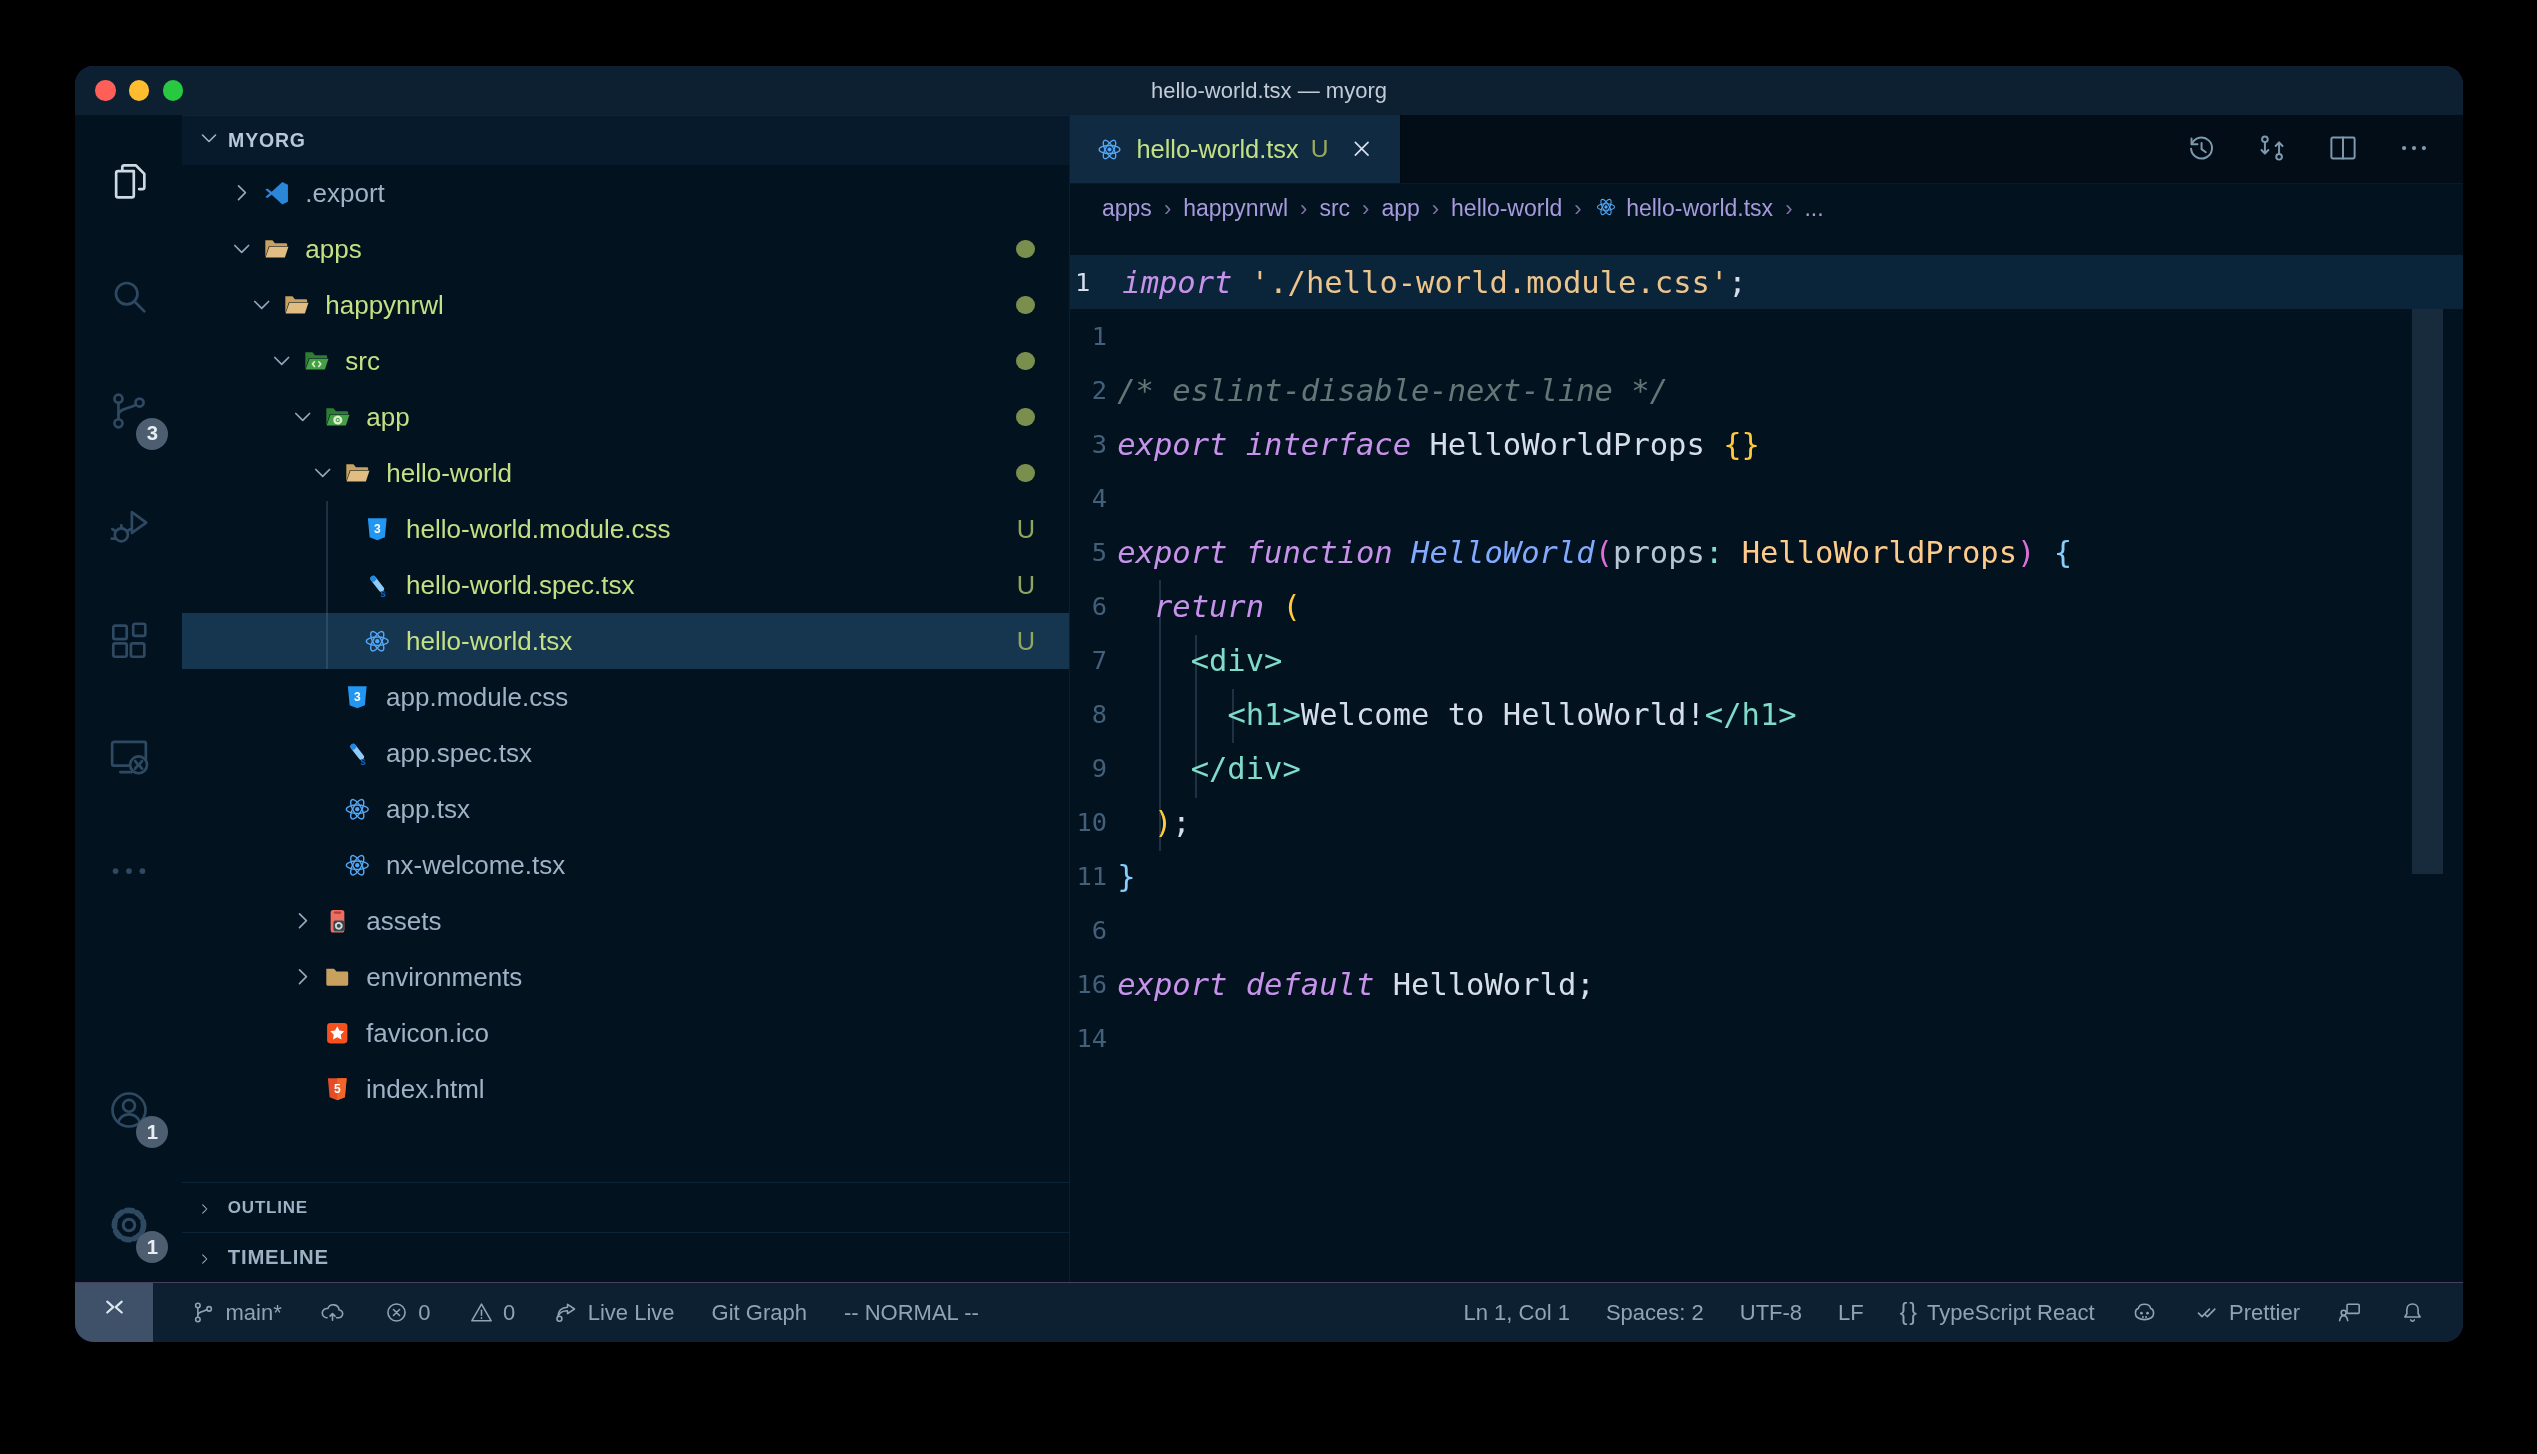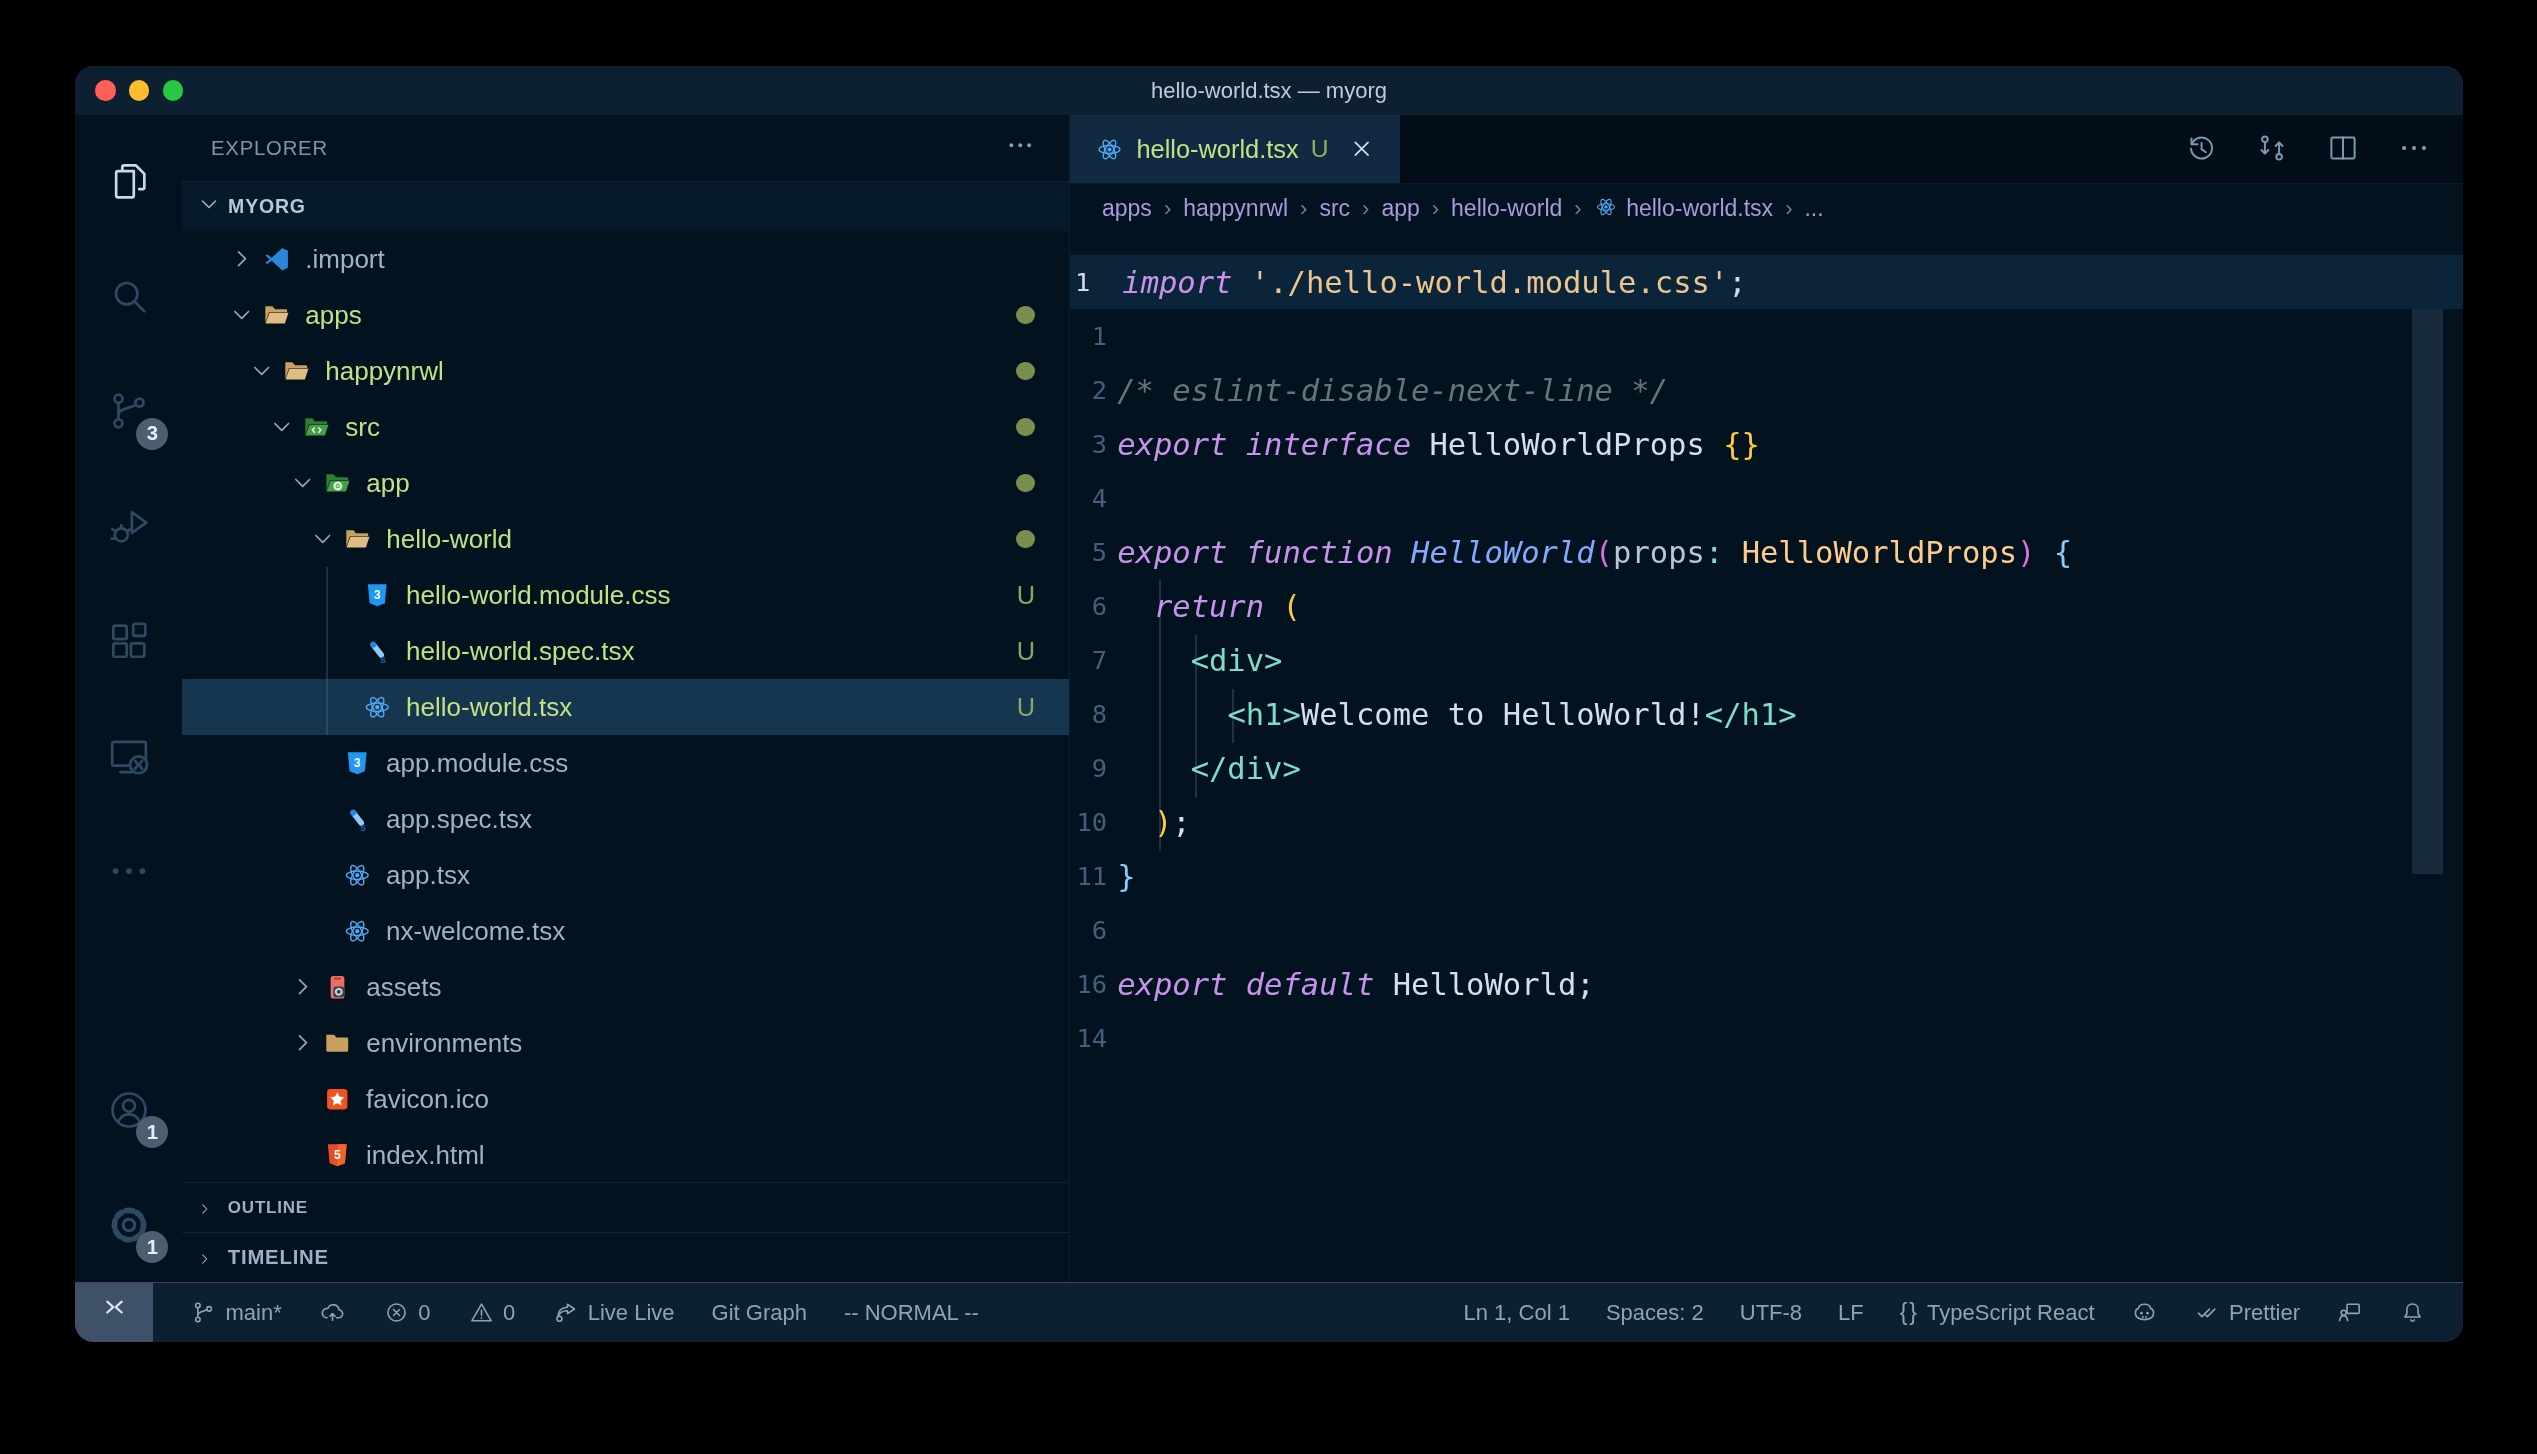--- a/index.html
+++ b/index.html
@@ -167,44 +167,35 @@
         <div class="ab-item">
           <svg viewBox="0 0 24 24" fill="none" stroke="currentColor" stroke-width="1.4" stroke-linecap="round" stroke-linejoin="round">
             <circle cx="12" cy="12" r="7.6" stroke-width="3" stroke-dasharray="3.3 2.4"></circle>
             <circle cx="12" cy="12" r="3" stroke-width="1.6"></circle>
           </svg>
           <span class="ab-badge">1</span>
         </div>
       </div>
 
     <div class="sidebar">
-      <div class="sb-header">
-        <span>EXPLORER</span>
-        <span class="grow"></span>
-        <span id="sb-more"><svg viewBox="0 0 24 24" fill="none" stroke="currentColor" stroke-width="1.4" stroke-linecap="round" stroke-linejoin="round">
-              <circle cx="5" cy="12" r="1.5" fill="currentColor" stroke="none"></circle>
-              <circle cx="12" cy="12" r="1.5" fill="currentColor" stroke="none"></circle>
-              <circle cx="19" cy="12" r="1.5" fill="currentColor" stroke="none"></circle>
-            </svg></span>
-      </div>
       <div class="sb-section">
         <span id="sec-chev"><svg viewBox="0 0 24 24" fill="none" stroke="currentColor" stroke-width="1.4" stroke-linecap="round" stroke-linejoin="round">
               <path d="M5.5 9l6.5 6.5L18.5 9" stroke-width="1.6"></path>
             </svg></span>
         <span>MYORG</span>
       </div>
       <div class="tree" id="tree">
           <div class="row" style="padding-left: 47px;">
             <span class="chev"><svg viewBox="0 0 24 24" fill="none" stroke="currentColor" stroke-width="1.4" stroke-linecap="round" stroke-linejoin="round">
                 <path d="M9 5.5l6.5 6.5L9 18.5" stroke-width="1.6"></path>
               </svg></span>
             <span class="ficon"><svg viewBox="0 0 24 24" fill="none" stroke="currentColor" stroke-width="1.4" stroke-linecap="round" stroke-linejoin="round">
                 <path d="M16.8 3.2 8.4 10.9 5 8.2l-1.6.9L6.8 12l-3.4 2.9 1.6.9 3.4-2.7 8.4 7.7 4.4-2.1V5.3z" fill="#2986d8" stroke="none"></path>
               </svg></span>
-            <span class="lbl">.import</span>
+            <span class="lbl">.export</span>
           </div>
           <div class="row modified" style="padding-left: 47px;">
             <span class="chev"><svg viewBox="0 0 24 24" fill="none" stroke="currentColor" stroke-width="1.4" stroke-linecap="round" stroke-linejoin="round">
                 <path d="M5.5 9l6.5 6.5L18.5 9" stroke-width="1.6"></path>
               </svg></span>
             <span class="ficon"><svg viewBox="0 0 24 24" fill="none" stroke="currentColor" stroke-width="1.4" stroke-linecap="round" stroke-linejoin="round">
                 <path d="M3.4 5h5.6l2 2.2h8.6q1 0 1 1V9.6H6.2L3.4 18z" fill="#c9a15f" stroke="none"></path>
                 <path d="M6.6 10h15l-2.8 8.4H3.6z" fill="#e2bd83" stroke="none"></path>
               </svg></span>
             <span class="lbl">apps</span>

